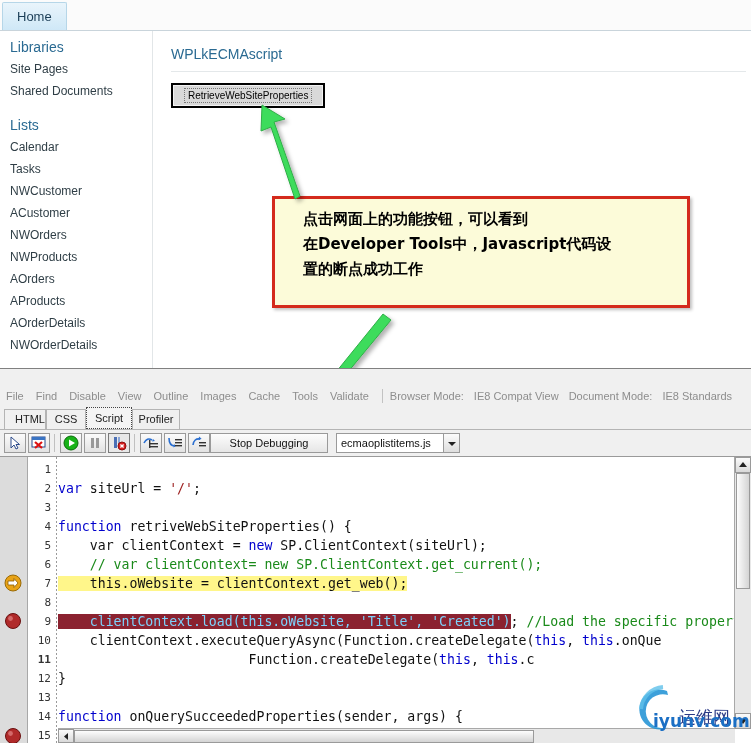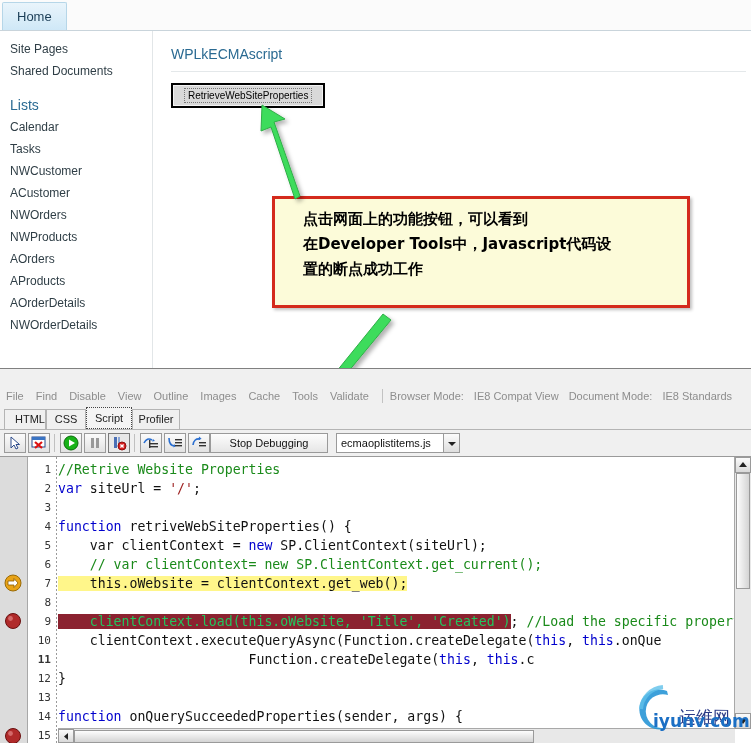--- a/index.html
+++ b/index.html
@@ -102,21 +102,21 @@
 
   .ln{position:absolute;right:4px;font-family:"DejaVu Sans Mono",monospace;
       font-size:11px;color:#333;}
   .cl{position:absolute;left:0;white-space:pre;font-family:"DejaVu Sans Mono",monospace;
       font-size:13.2px;line-height:19px;}
   .k-green{color:#1a8a1a;}
   .k-blue{color:#0000cd;}
   .k-black{color:#111;}
   .k-red{color:#9a1a1a;}
   .hl-current{background:#fff68a;}
-  .hl-break{background:#8b2230;color:#22c55e;}
+  .hl-break{background:#8b2230;color:#7dd3fc;}
 
   .bp-arrow{position:absolute;left:4px;width:18px;height:18px;}
   .bp-dot{position:absolute;left:4px;width:18px;height:18px;}
 
   
   .vscroll{position:absolute;right:0;top:0;width:16px;height:272px;background:#e8e8e8;
      border-left:1px solid #a8a8a8;}
   .vscroll .thumb{position:absolute;left:1px;top:16px;width:14px;height:116px;
      background:linear-gradient(to right,#fdfdfd,#d4d4d4);border:1px solid #9a9a9a;box-sizing:border-box;}
   .sbbtn{position:absolute;width:16px;height:16px;background:linear-gradient(to bottom,#fbfbfb,#d9d9d9);
@@ -138,20 +138,21 @@
 <div id="root">
 
   <div class="sp-page">
 
     <div class="sp-tabstrip">
       <div class="sp-tab">Home</div>
     </div>
 
     <div class="sp-left">
       <div style="height:8px"></div>
+      <div class="sp-head">Libraries</div>
       <div class="sp-link">Site Pages</div>
       <div class="sp-link">Shared Documents</div>
       <div class="sp-gap"></div>
       <div class="sp-head">Lists</div>
       <div class="sp-link">Calendar</div>
       <div class="sp-link">Tasks</div>
       <div class="sp-link">NWCustomer</div>
       <div class="sp-link">ACustomer</div>
       <div class="sp-link">NWOrders</div>
       <div class="sp-link">NWProducts</div>
@@ -332,21 +333,20 @@
           <div class="ln" style="top: 158px;">9</div>
           <div class="ln" style="top: 177px;">10</div>
           <div class="ln" style="top: 196px; font-weight: bold;">11</div>
           <div class="ln" style="top: 215px;">12</div>
           <div class="ln" style="top: 234px;">13</div>
           <div class="ln" style="top: 253px;">14</div>
           <div class="ln" style="top: 272px;">15</div>
         </div>
       <div class="vdots"></div>
       <div class="codearea">
-          <div class="cl" style="top: 3px;"><span class="k-green">//Retrive Website Properties</span></div>
           <div class="cl" style="top: 22px;"><span class="k-blue">var</span><span class="k-black"> siteUrl = </span><span class="k-red">'/'</span><span class="k-black">;</span></div>
           <div class="cl" style="top: 41px;"></div>
           <div class="cl" style="top: 60px;"><span class="k-blue">function</span><span class="k-black"> retriveWebSiteProperties() {</span></div>
           <div class="cl" style="top: 79px;"><span class="k-black">    var clientContext = </span><span class="k-blue">new</span><span class="k-black"> SP.ClientContext(siteUrl);</span></div>
           <div class="cl" style="top: 98px;"><span class="k-green">    // var clientContext= new SP.ClientContext.get_current();</span></div>
           <div class="cl" style="top: 117px;"><span class="k-black hl-current">    this.oWebsite = clientContext.get_web();</span></div>
           <div class="cl" style="top: 136px;"></div>
           <div class="cl" style="top: 155px;"><span class="hl-break">    clientContext.load(this.oWebsite, 'Title', 'Created')</span><span class="k-black">; </span><span class="k-green">//Load the specific propertie</span></div>
           <div class="cl" style="top: 174px;"><span class="k-black">    clientContext.executeQueryAsync(Function.createDelegate(</span><span class="k-blue">this</span><span class="k-black">, </span><span class="k-blue">this</span><span class="k-black">.onQue</span></div>
           <div class="cl" style="top: 193px;"><span class="k-black">                        Function.createDelegate(</span><span class="k-blue">this</span><span class="k-black">, </span><span class="k-blue">this</span><span class="k-black">.c</span></div>

